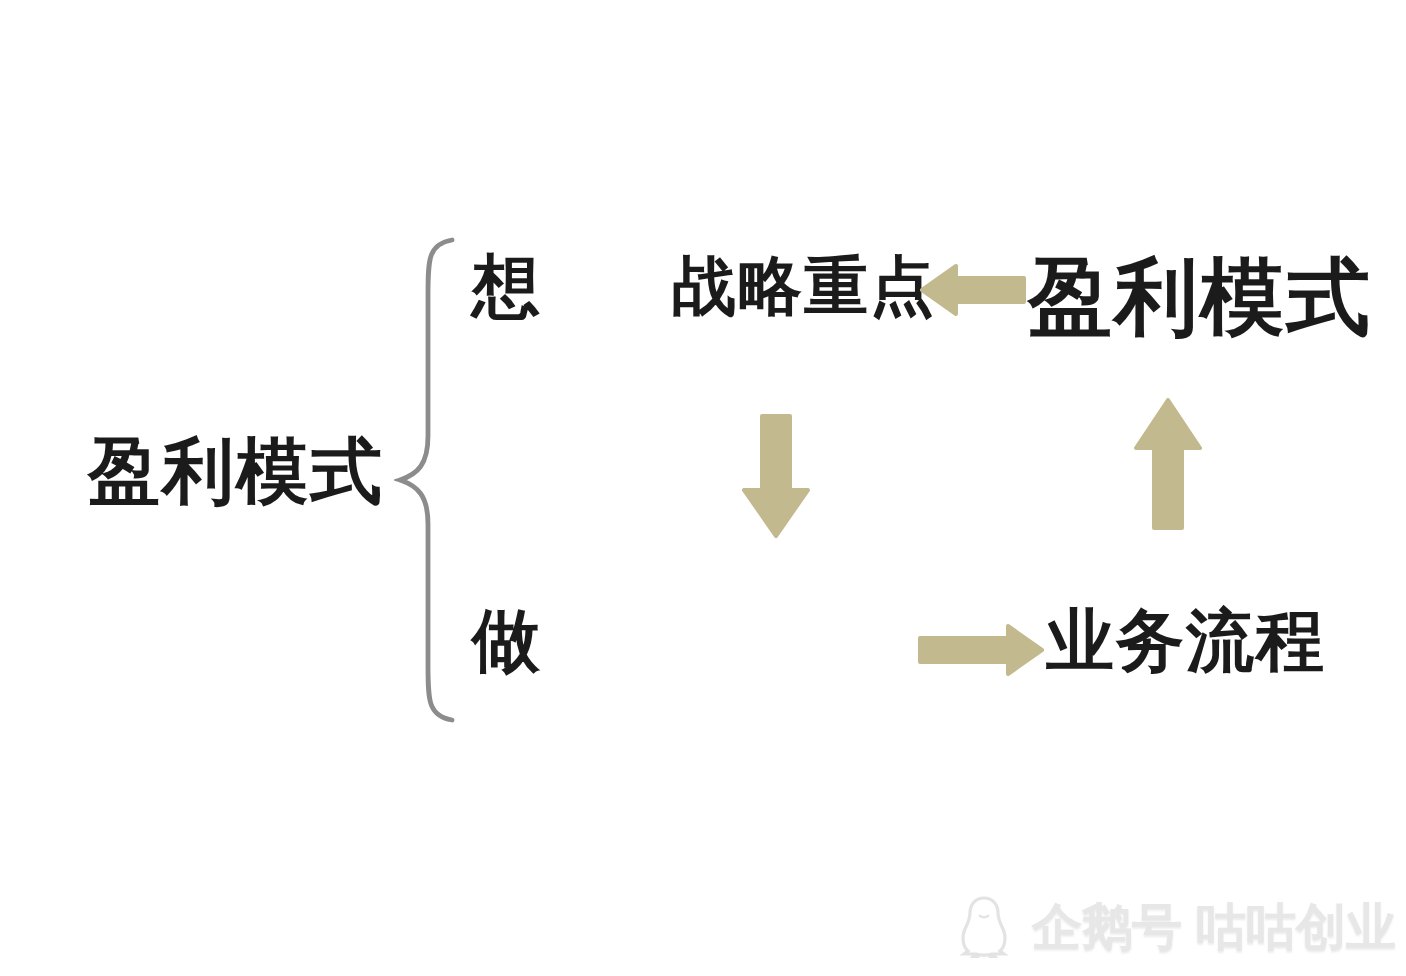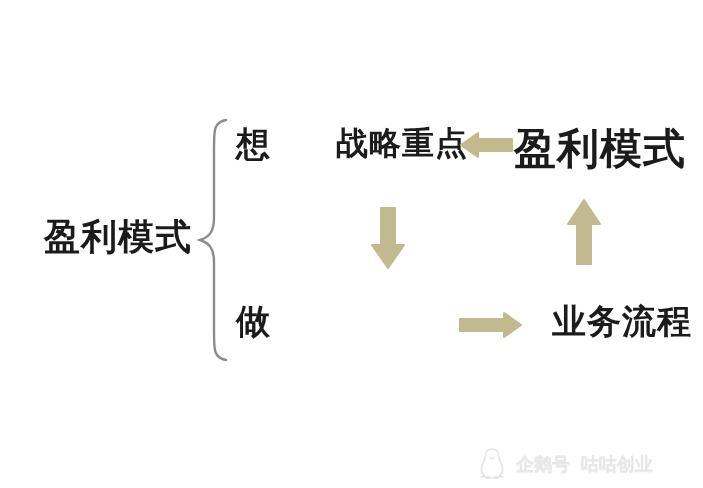--- a/index.html
+++ b/index.html
@@ -18,35 +18,35 @@
     font-weight: bold;
     white-space: nowrap;
     line-height: 1.1;
   }
   .root-label   { left: 44px;  top: 217px; font-size: 36px; letter-spacing: 1px; }
   .cat-think    { left: 236px; top: 126px; font-size: 34px; }
   .cat-do       { left: 236px; top: 303px; font-size: 34px; }
   .node-sf      { left: 336px; top: 126px; font-size: 32px; letter-spacing: 1px; }
   .node-pm      { left: 514px; top: 126px; font-size: 42px; letter-spacing: 1px; }
   .node-cm      { left: 327px; top: 303px; font-size: 34px; letter-spacing: 1px; }
-  .node-bp      { left: 523px; top: 303px; font-size: 34px; letter-spacing: 1px; margin-left: 29px; }
+  .node-bp      { left: 523px; top: 303px; font-size: 34px; letter-spacing: 1px; }
   .brace        { left: 197px; top: 118px; }
   .arrow-left   { left: 460px; top: 131px; }
   .arrow-down   { left: 371px; top: 207px; }
   .arrow-up     { left: 567px; top: 199px; }
   .arrow-right  { left: 459px; top: 311px; }
   .watermark {
     left: 478px; top: 447px;
     display: flex;
     align-items: center;
     gap: 10px;
   }
   .watermark-text {
-    font-family: Liberation Mono, monospace;
-    font-size: 18px;
+    font-family: Liberation Sans, sans-serif;
+    font-size: 25px;
     color: #e7e7e7;
     font-weight: bold;
     white-space: nowrap;
     text-shadow: 0 1px 1px rgba(180,180,180,0.25);
     text-align: right;
   }
 </style>
 </head>
 <body>
 

